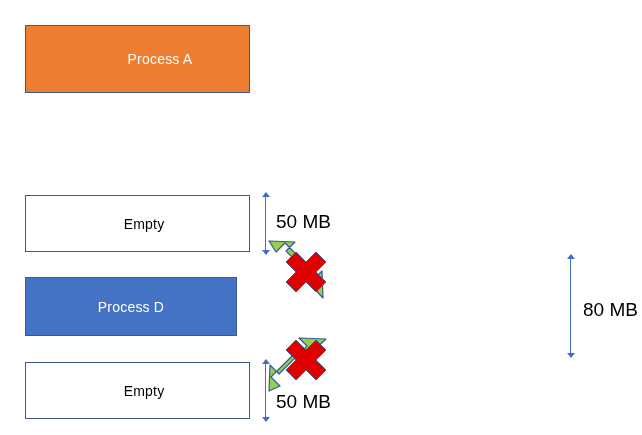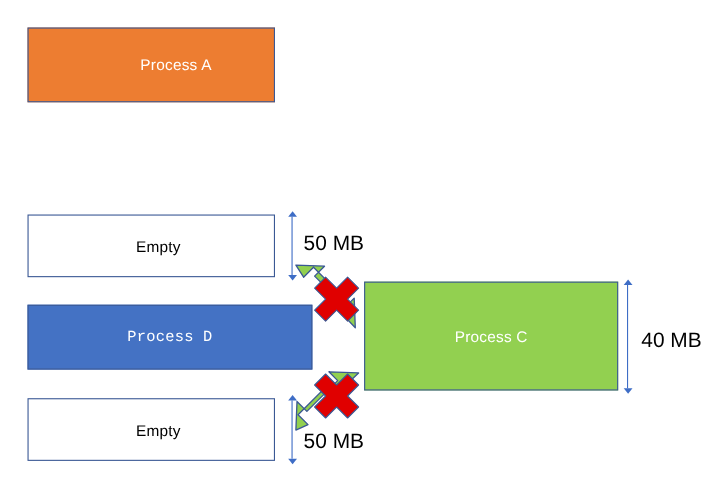--- a/index.html
+++ b/index.html
@@ -83,37 +83,34 @@
 
   <div class="block filled" style="left:25px; top:25px; width:225px; height:68px; background:#ED7D31;padding-left:45px;">
     <span class="block-label">Process A</span>
   </div>
 
 
   <div class="block empty" style="left:25px; top:195px; width:225px; height:57px;">
     <span class="block-label">Empty</span>
   </div>
 
-  <div class="block filled" style="left:25px; top:277px; width:259px; height:59px; background:#4472C4;font-family:Liberation Mono, monospace;">
+  <div class="block filled" style="left:25px; top:277px; width:212px; height:59px; background:#4472C4;">
     <span class="block-label">Process D</span>
   </div>
 
   <div class="block empty" style="left:25px; top:362px; width:225px; height:57px;">
     <span class="block-label">Empty</span>
   </div>
 
-  <div class="block filled" style="left:331px; top:256px; width:231px; height:99px; background:#92D050;">
-    <span class="block-label">Process C</span>
-  </div>
 
   <div class="dim" style="left:265px; top:197px; height:53px;"></div>
   <div class="dim-label" style="left:276px; top:212px;">50 MB</div>
 
   <div class="dim" style="left:570px; top:259px; height:94px;"></div>
-  <div class="dim-label" style="left:583px; top:300px;">40 MB</div>
+  <div class="dim-label" style="left:583px; top:300px;">80 MB</div>
 
   <div class="dim" style="left:265px; top:364px; height:53px;"></div>
   <div class="dim-label" style="left:276px; top:392px;">50 MB</div>
 
   <div class="marker" style="left:266px; top:236px;">
     <svg viewBox="0 0 70 70" xmlns="http://www.w3.org/2000/svg">
       <g>
         <polygon points="3,5 29,6 20,15 48,43 56,35 57,62 39,43 47,35 19,7 10,16" fill="#92D050" stroke="#3A5894" stroke-width="1.2" stroke-linejoin="round"></polygon>
       </g>
       <g>

